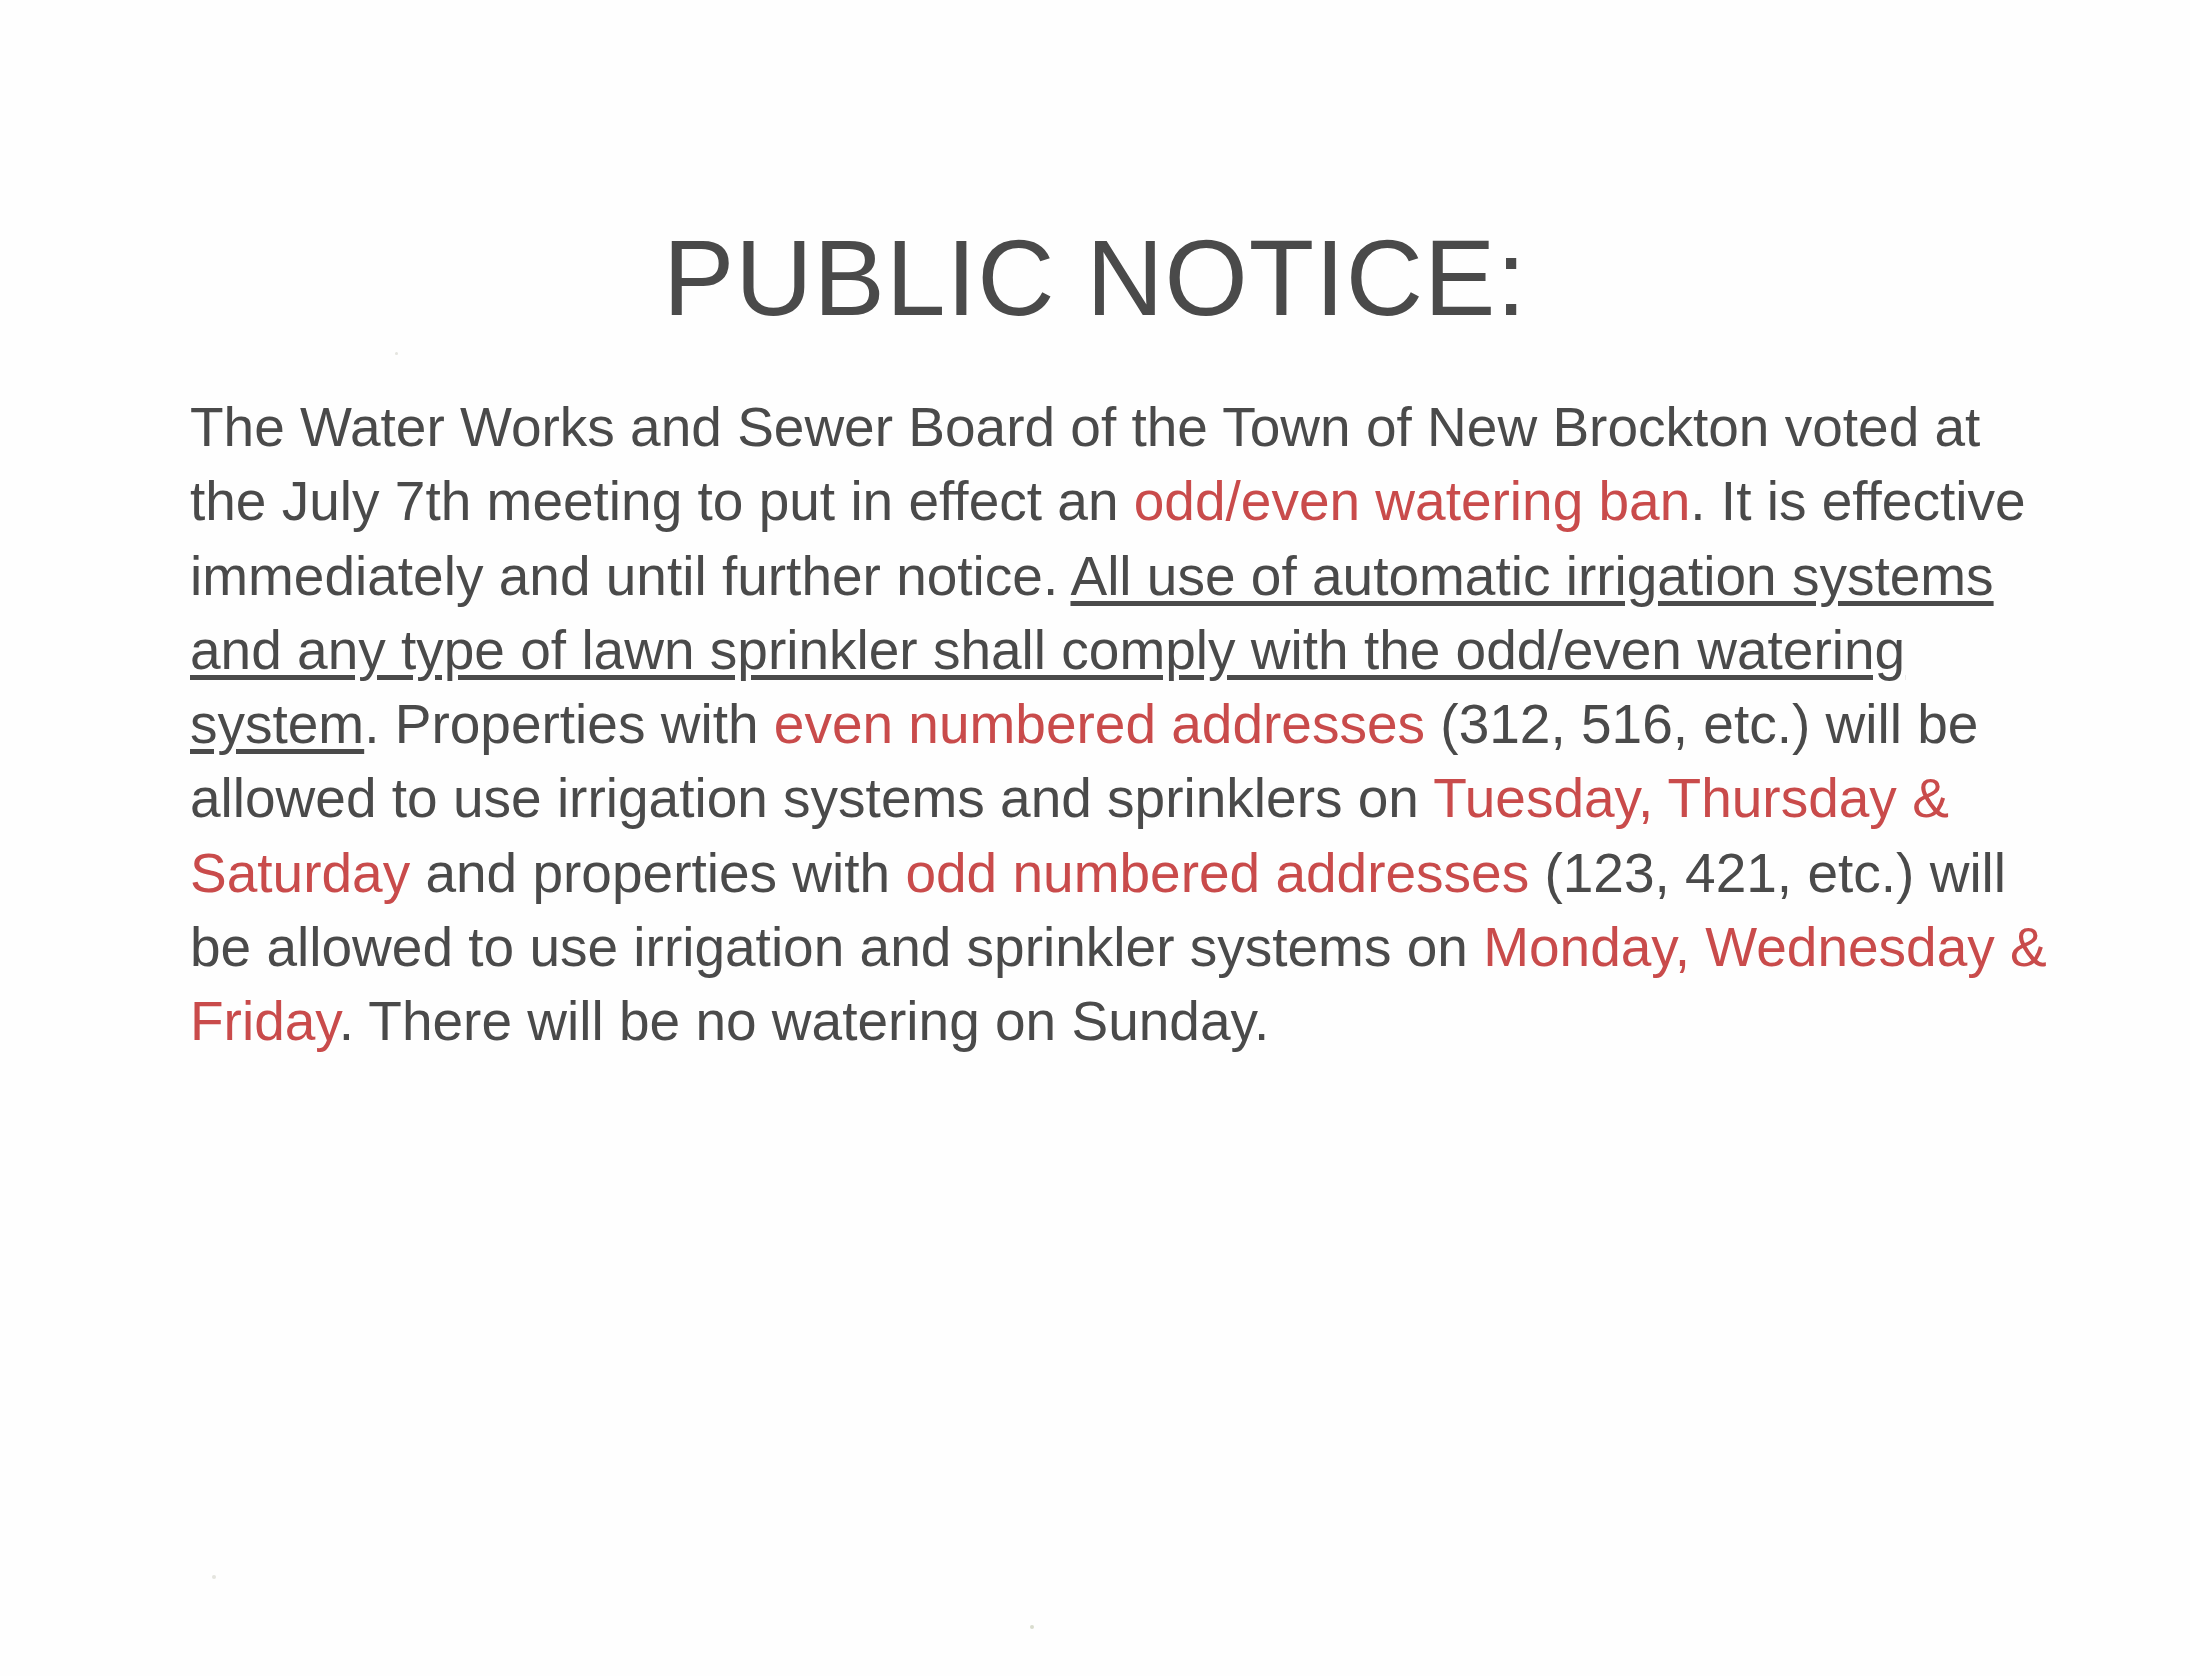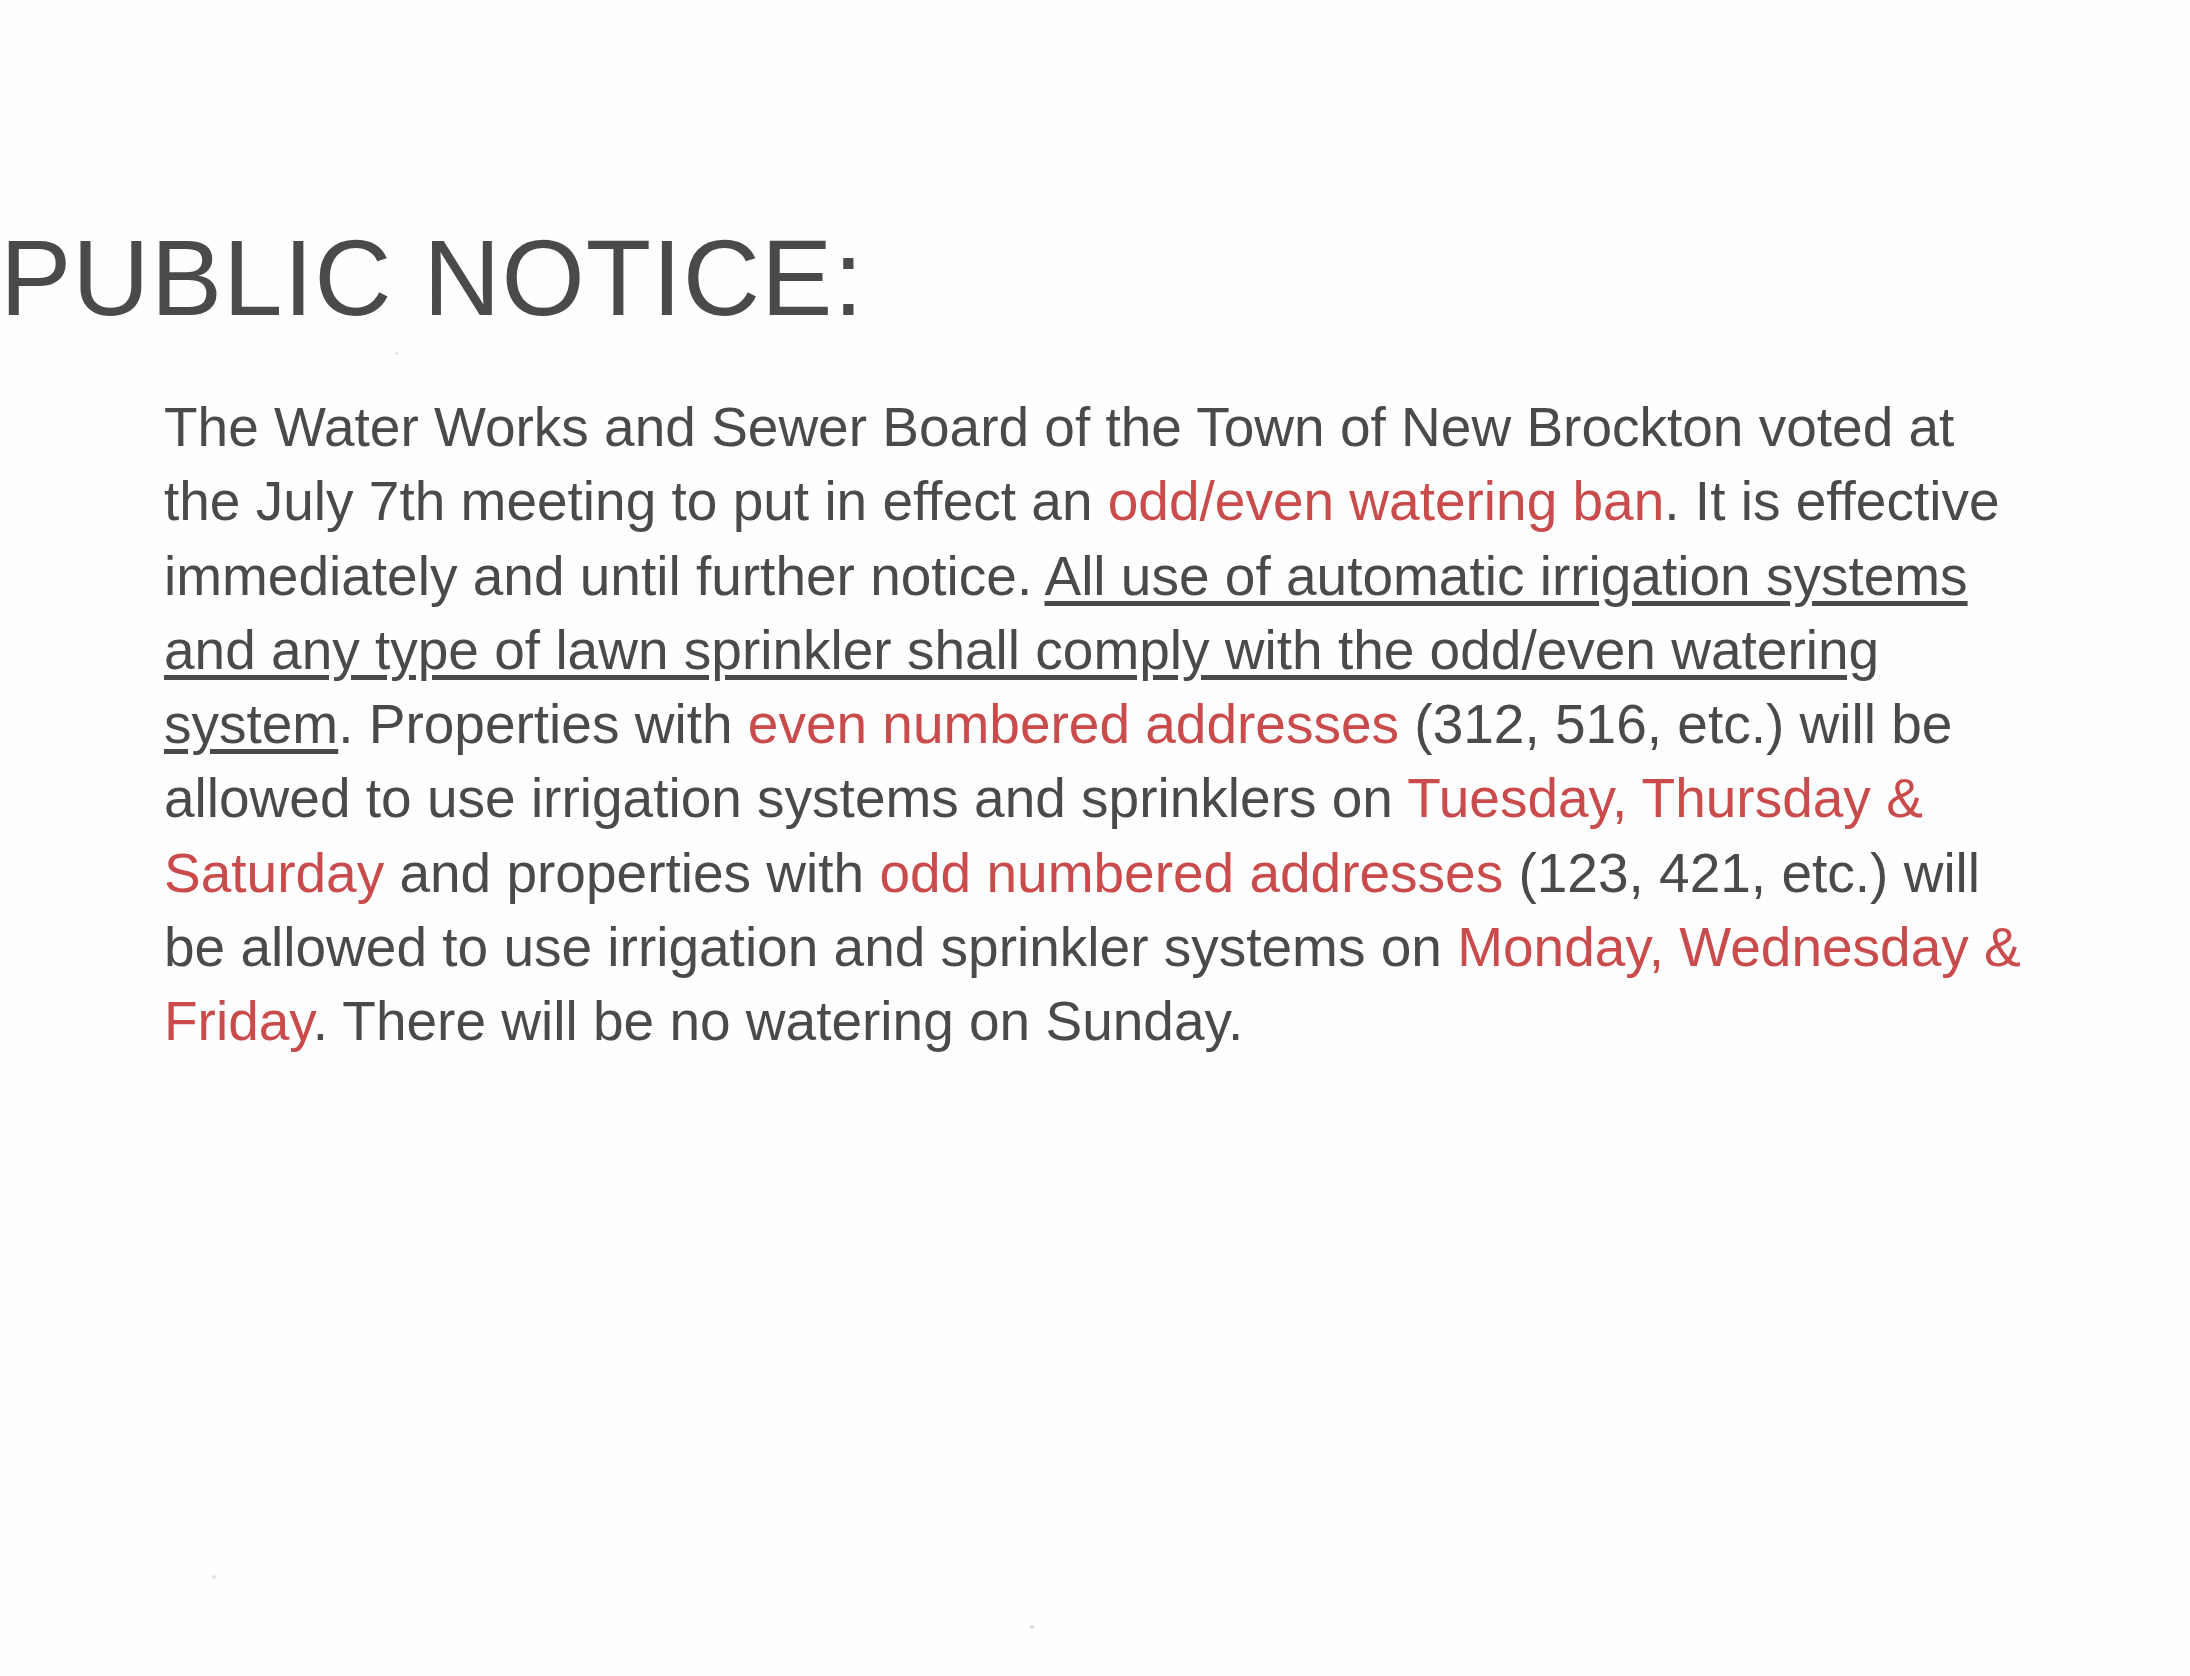--- a/index.html
+++ b/index.html
@@ -18,30 +18,31 @@
   .page {
     position: absolute;
     inset: 0;
     background: #fefefe;
   }
   .notice-title {
     position: absolute;
     top: 150px;
     left: 0;
     width: 100%;
+    text-align: center;
     font-size: 107px;
     font-weight: 400;
     letter-spacing: 1px;
     color: #4a4a4a;
     line-height: 1.05;
   }
   .notice-body {
     position: absolute;
     top: 390px;
-    left: 164px;
+    left: 190px;
     width: 1880px;
     font-size: 55px;
     line-height: 1.35;
     color: #4a4a4a;
     text-align: left;
   }
   .red {
     color: #c94b4b;
   }
   .underline {

